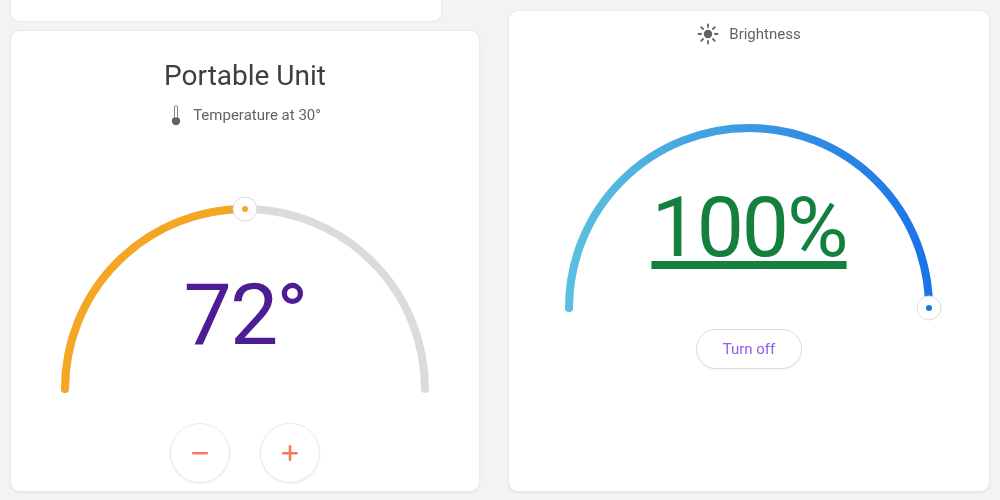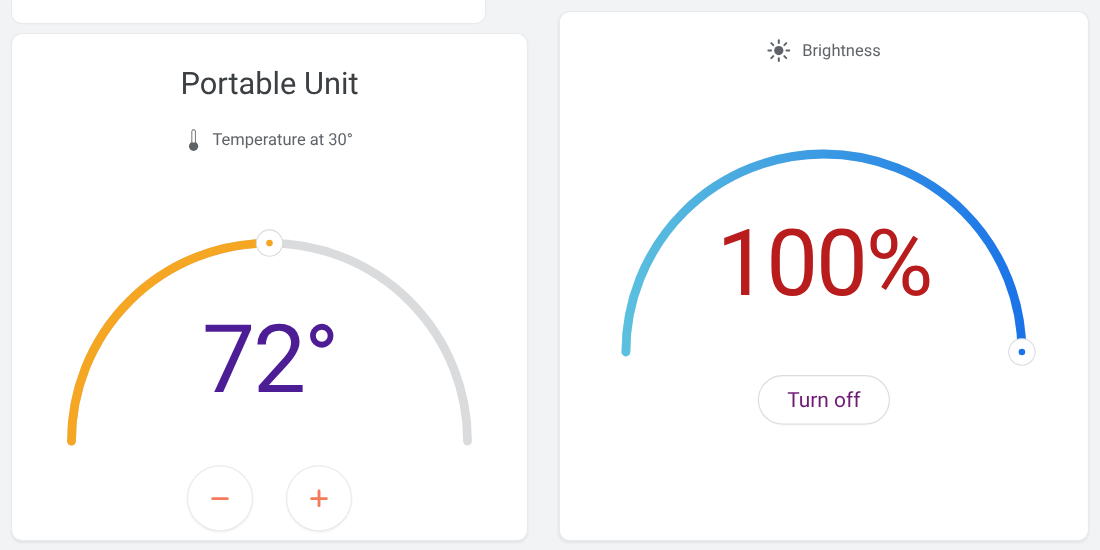--- a/index.html
+++ b/index.html
@@ -39,21 +39,21 @@
     height: 480px;
   }
   .card-title {
     text-align: center;
     font-size: 28px;
     font-weight: 400;
     color: #3c4043;
     margin-top: 28px;
   }
   .sub-row {
-    margin-top: 24px;
+    margin-top: 12px;
     display: flex;
     align-items: center;
     justify-content: center;
     gap: 10px;
     color: #5f6368;
     font-size: 15px;
   }
   .icon-slot {
     display: inline-flex;
     align-items: center;
@@ -79,23 +79,24 @@
     top: 120px;
     text-align: center;
     font-weight: 400;
     letter-spacing: -2px;
   }
   .big-value.temp {
     color: #4c1d95;
     font-size: 86px;
   }
   .big-value.bright {
-    color: #b91c1c;
+    color: #15803d;
     font-size: 84px;
     top: 115px;
+    text-decoration: underline;
   }
 
   
   .pm-row {
     position: absolute;
     left: 0;
     right: 0;
     bottom: 8px;
     display: flex;
     justify-content: center;
@@ -117,24 +118,24 @@
 
   
   .pill-row {
     margin-top: 6px;
     display: flex;
     justify-content: center;
   }
   .pill-btn {
     border: 1px solid #dadce0;
     background: #fff;
-    color: #701a75;
+    color: #8b5cf6;
     border-radius: 999px;
     padding: 10px 26px;
-    font-size: 19px;
+    font-size: 15px;
     cursor: pointer;
     box-shadow: 0 1px 1px rgba(60,64,67,0.05);
   }
 
   
   .ghost-top {
     position: absolute;
     left: 10px;
     top: -10px;
     width: 430px;

